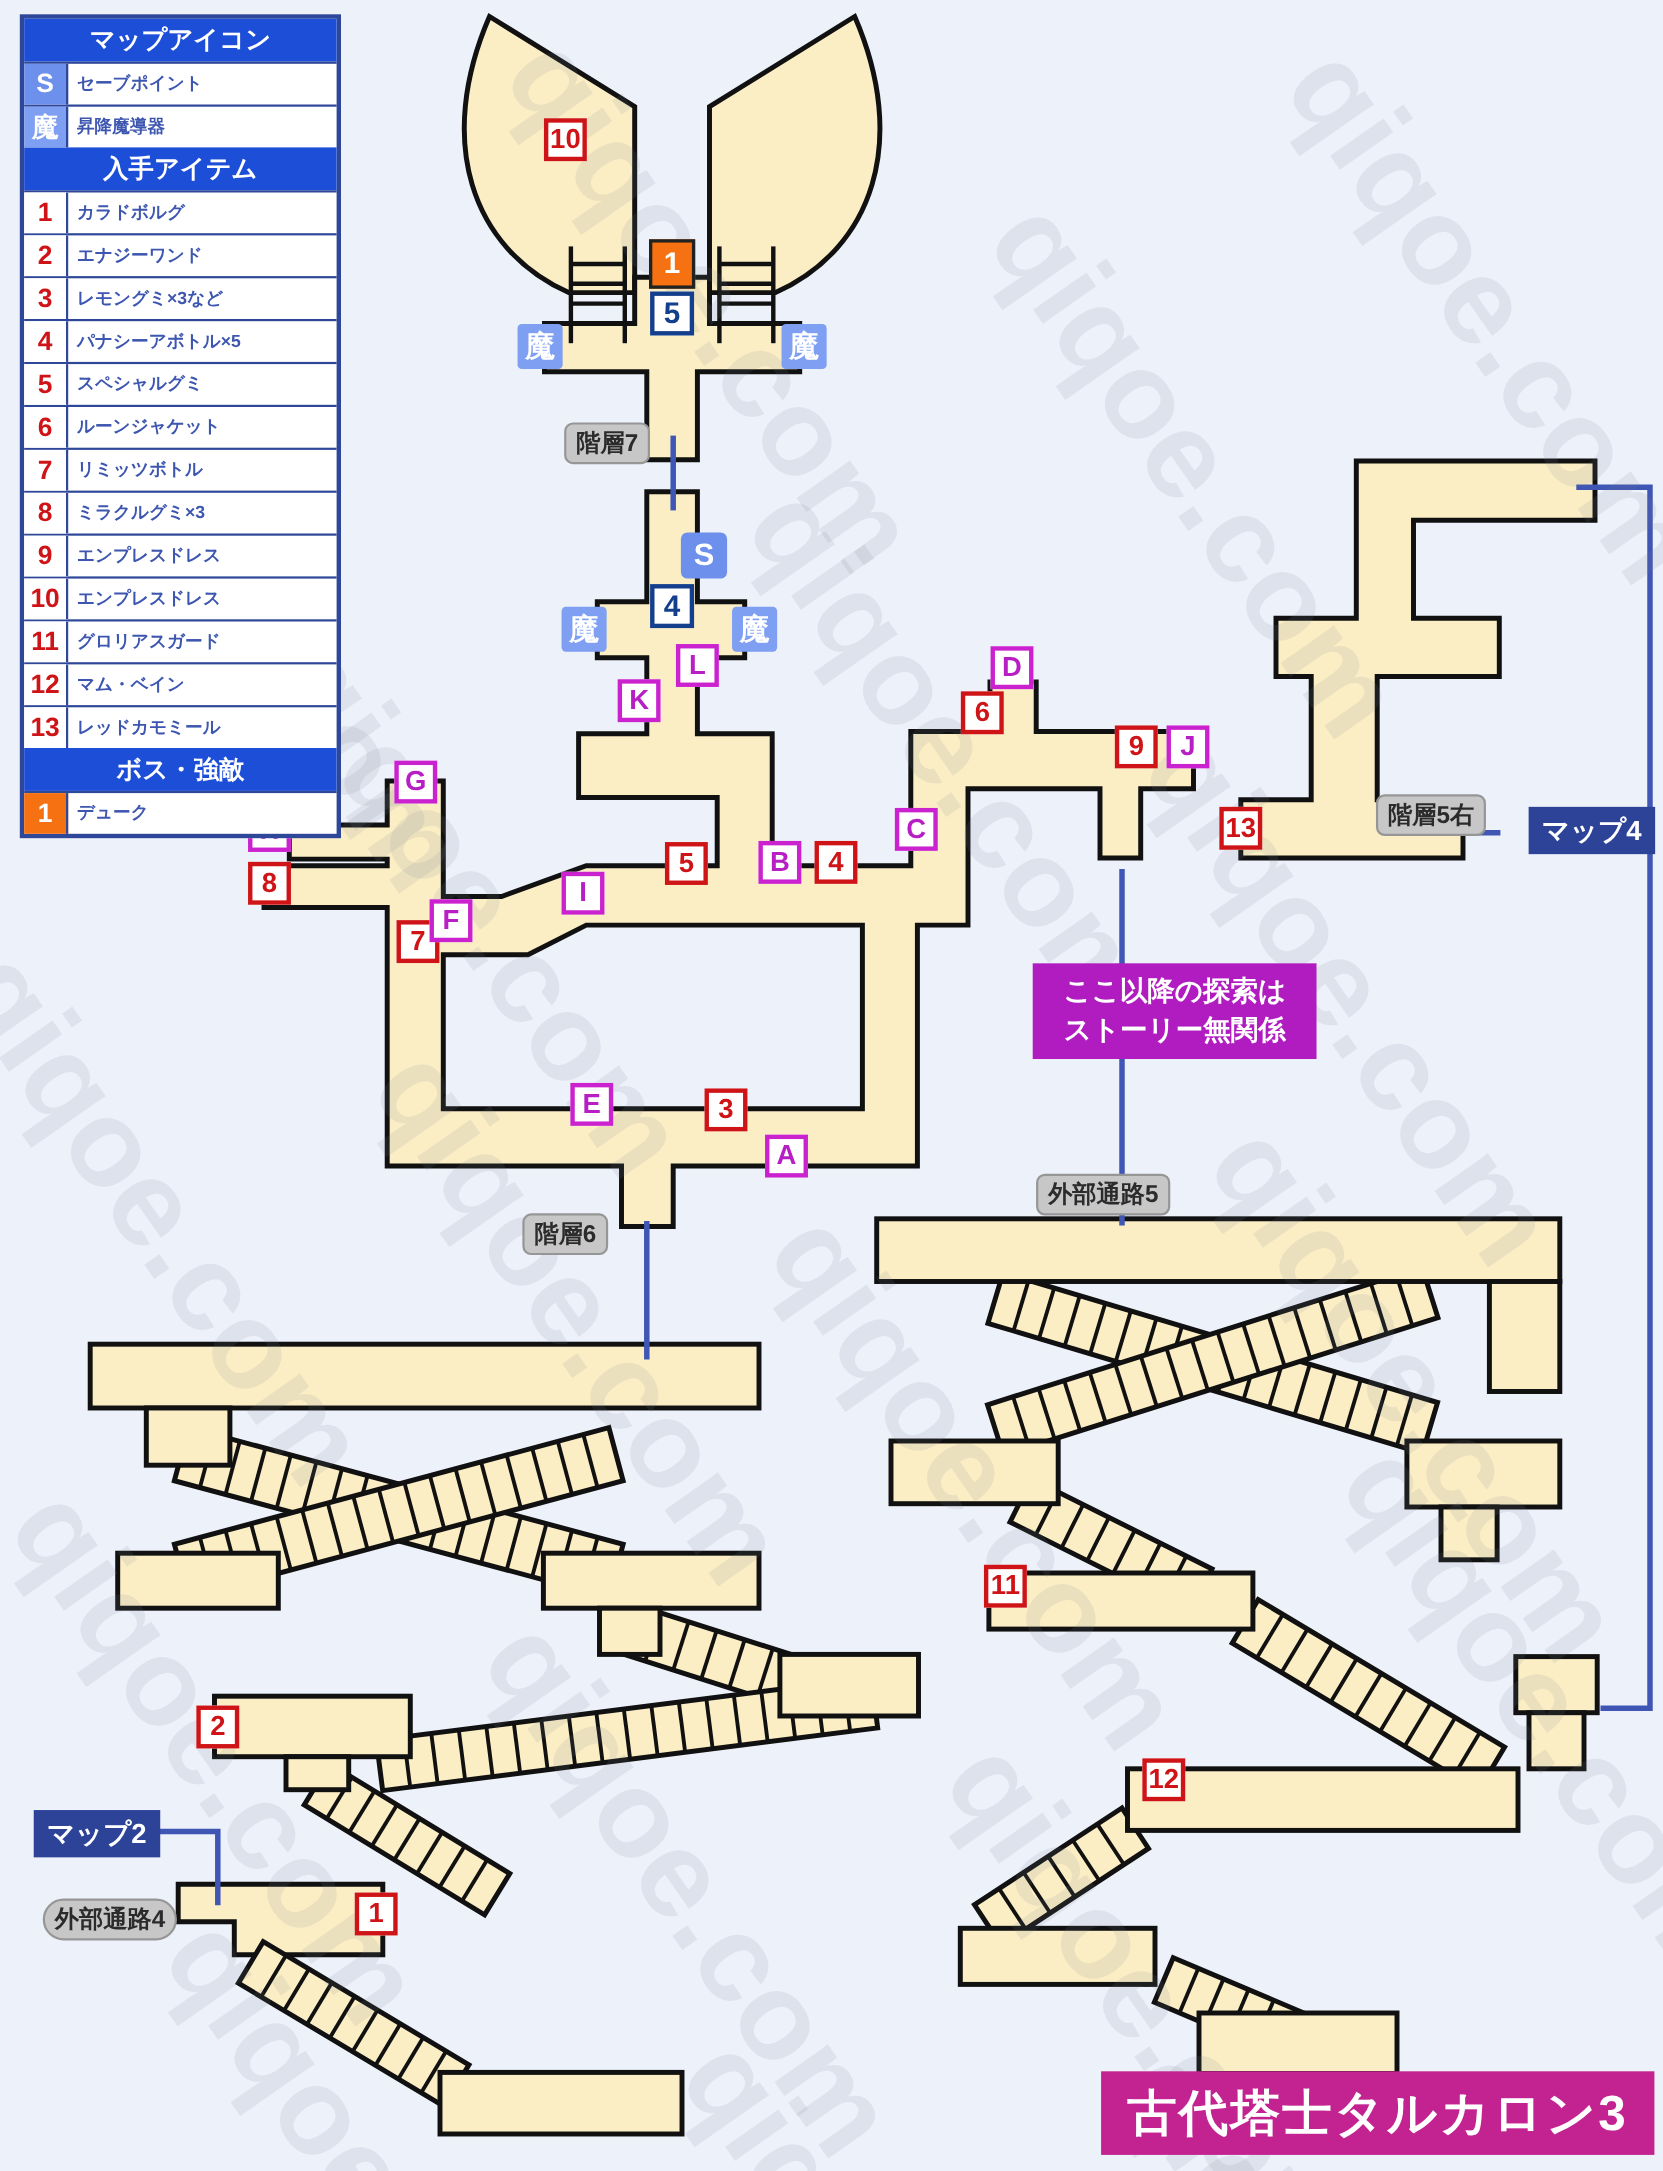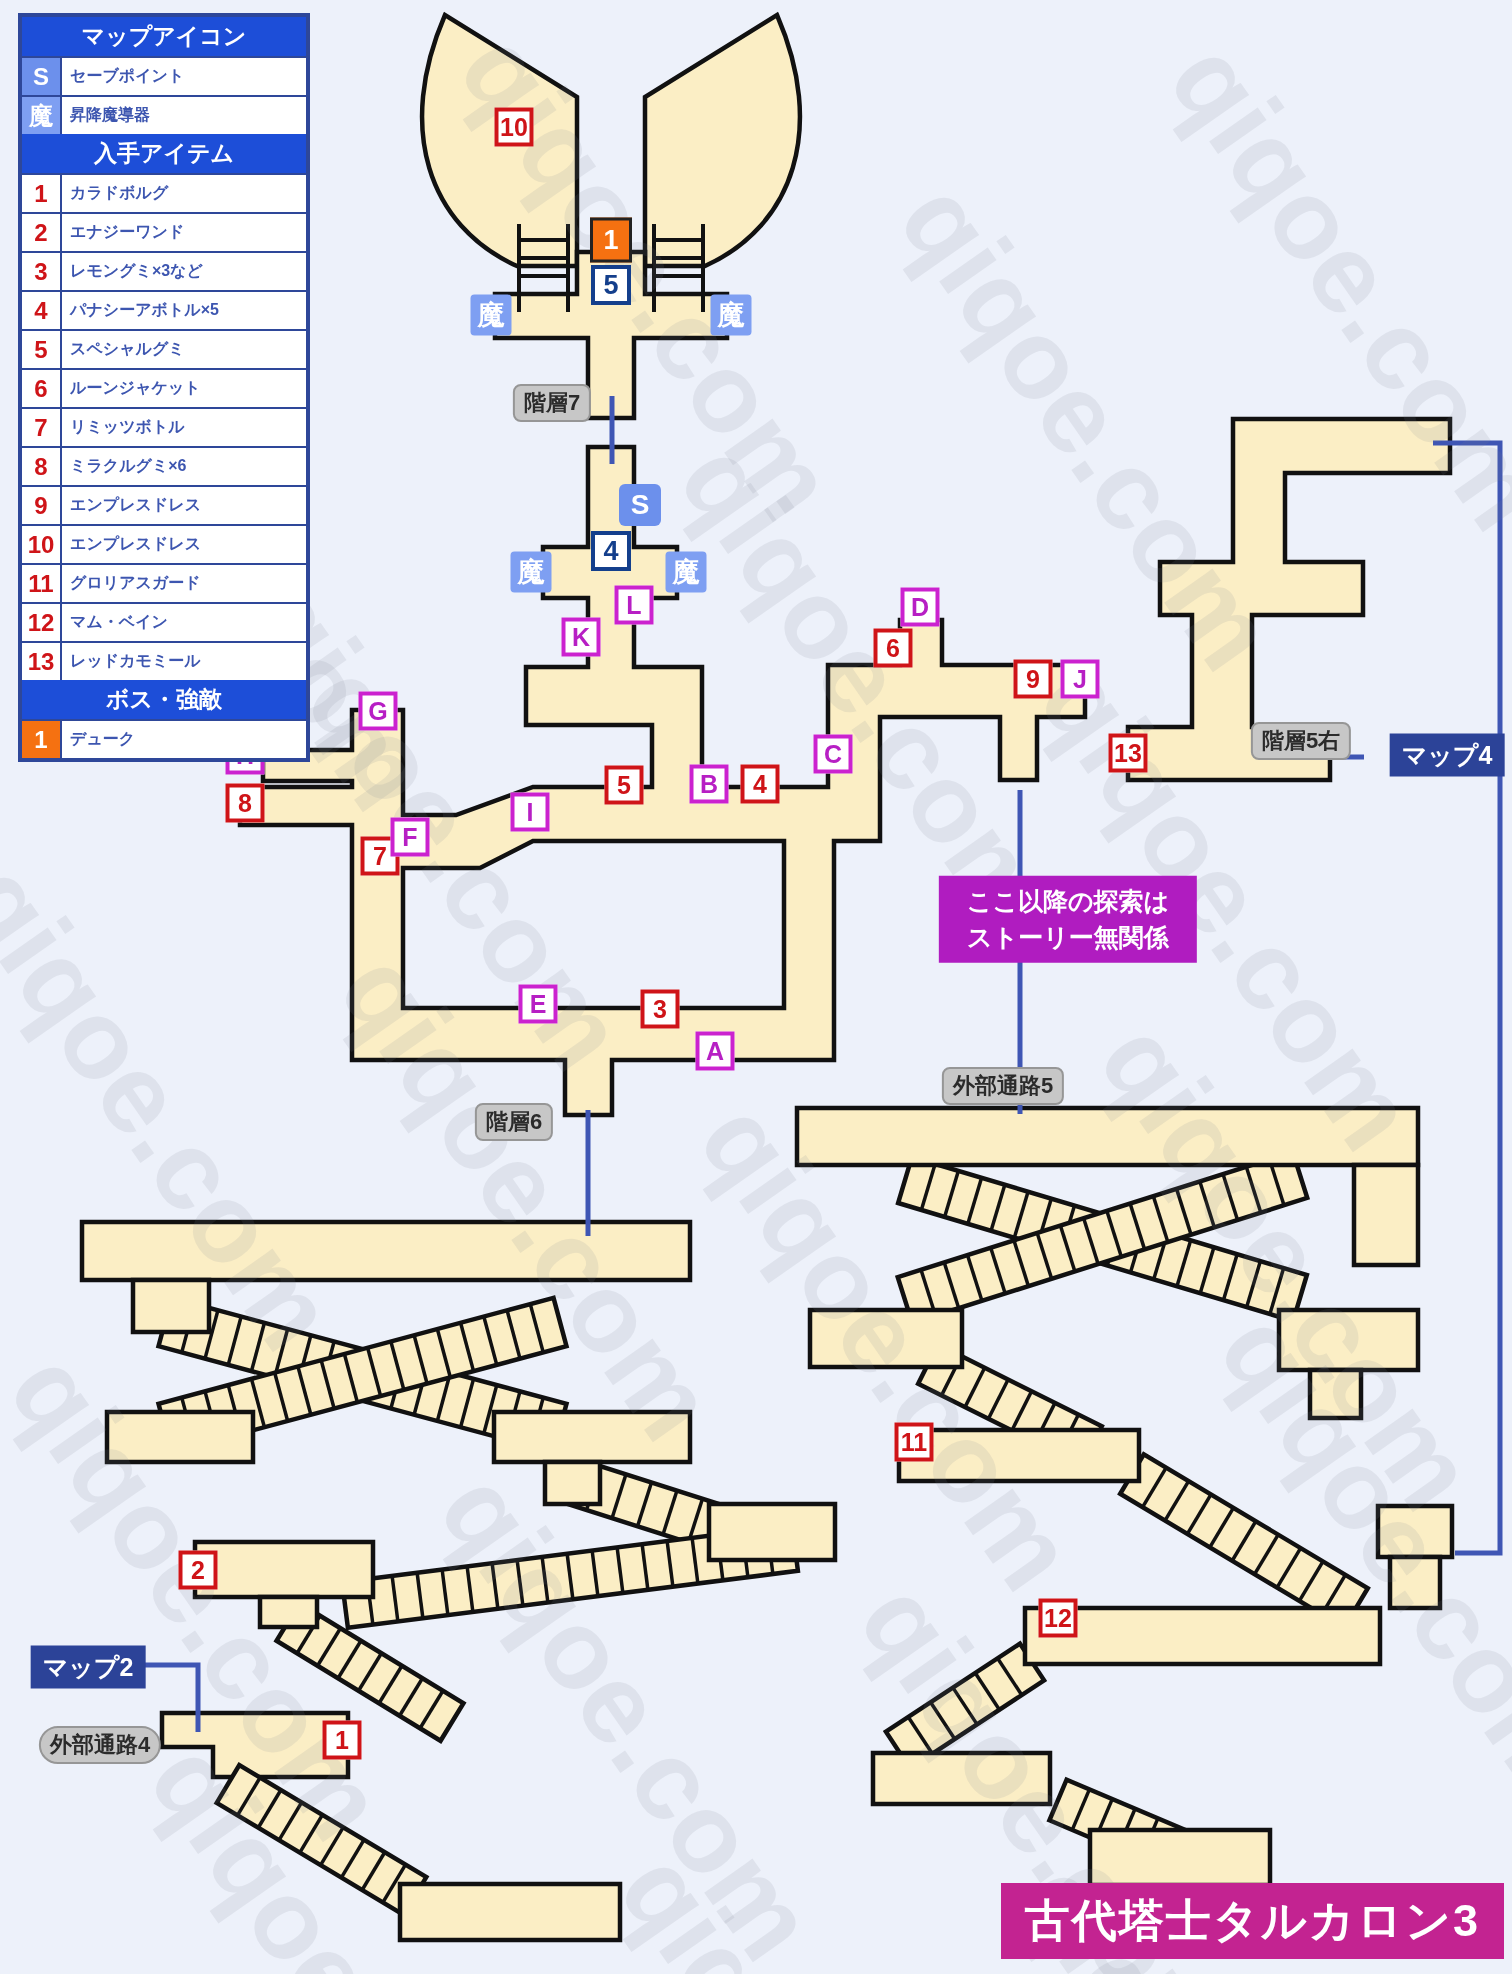--- a/index.html
+++ b/index.html
@@ -362,21 +362,21 @@
       <div class="lg-row">
         <div class="lg-badge b-item">6</div>
         <div class="lg-label">ルーンジャケット</div>
       </div>
       <div class="lg-row">
         <div class="lg-badge b-item">7</div>
         <div class="lg-label">リミッツボトル</div>
       </div>
       <div class="lg-row">
         <div class="lg-badge b-item">8</div>
-        <div class="lg-label">ミラクルグミ×6</div>
+        <div class="lg-label">ミラクルグミ×3</div>
       </div>
       <div class="lg-row">
         <div class="lg-badge b-item">9</div>
         <div class="lg-label">エンプレスドレス</div>
       </div>
       <div class="lg-row">
         <div class="lg-badge b-item">10</div>
         <div class="lg-label">エンプレスドレス</div>
       </div>
       <div class="lg-row">

